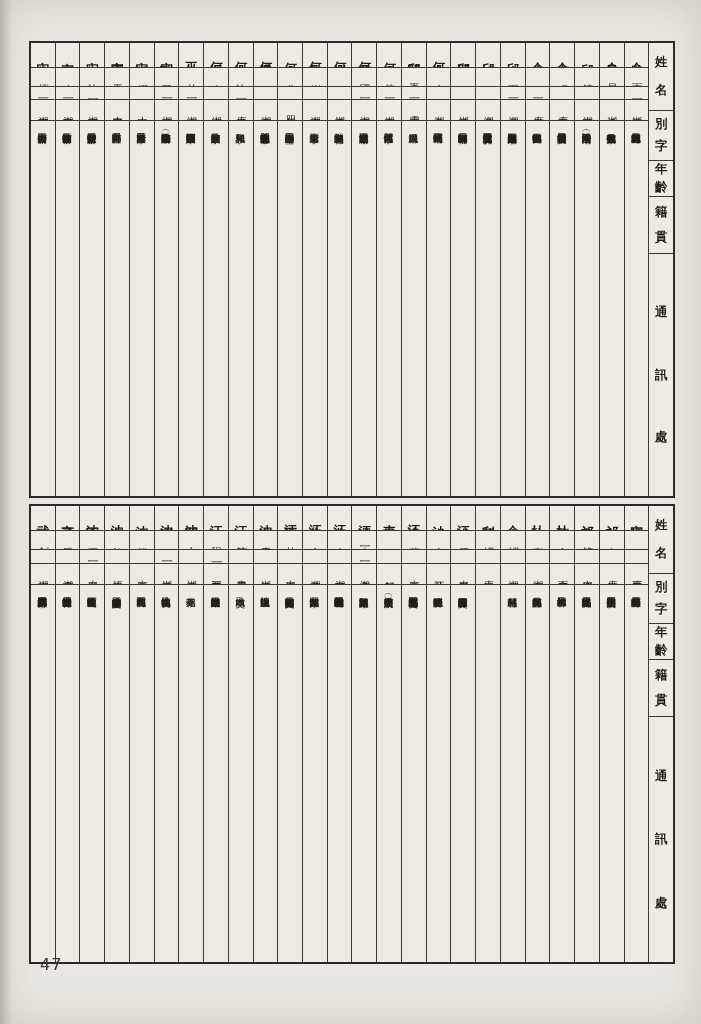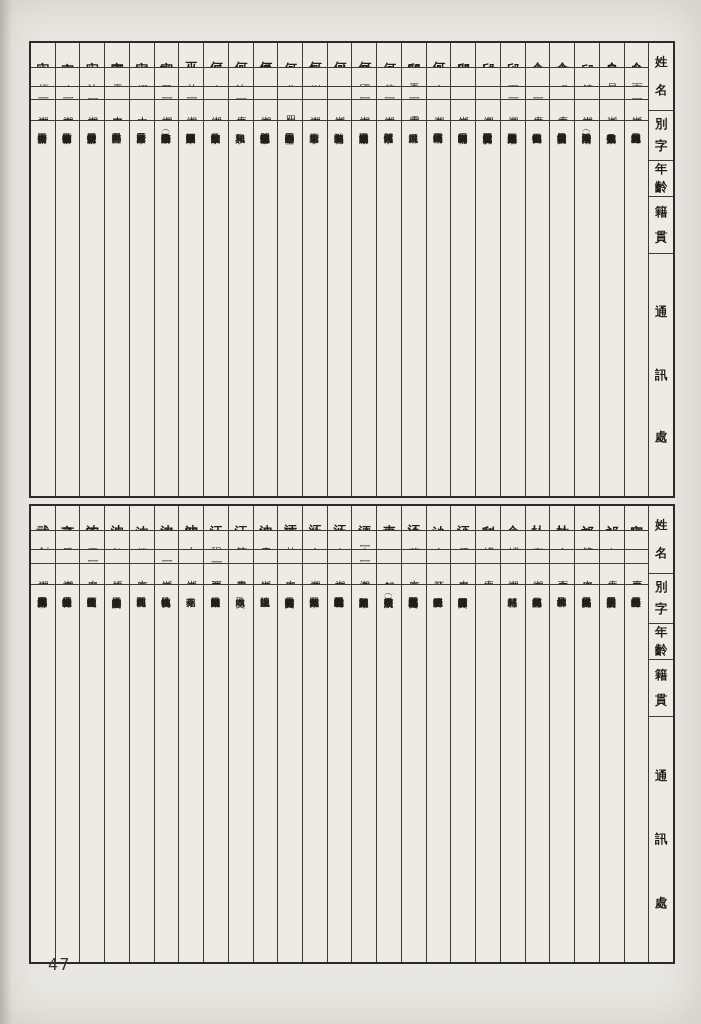--- a/index.html
+++ b/index.html
@@ -62,21 +62,21 @@
   .age    .vtext { font-size: 11px; letter-spacing: 1px; }
   .native .vtext { font-size: 10px; letter-spacing: 1px; }
   .addr   .vtext { font-size: 9.5px; line-height: 11px; letter-spacing: 0; height: calc(100% - 2px); }
 
   
   .header-col .cell { flex-direction: column; justify-content: space-evenly; }
   .header-col .cell span {
     display: block; font-size: 12.5px; font-weight: bold; color: #211e1a;
   }
   .page-number {
-    position: absolute; left: 48px; top: 955px;
+    position: absolute; left: 40px; top: 955px;
     font-size: 16px; color: #3b3833; letter-spacing: 1px;
   }
 </style>
 </head>
 <body>
 
 <div class="page">
   <section class="tbl" id="tbl-top">
       <div class="col header-col">
         <div class="cell name">

